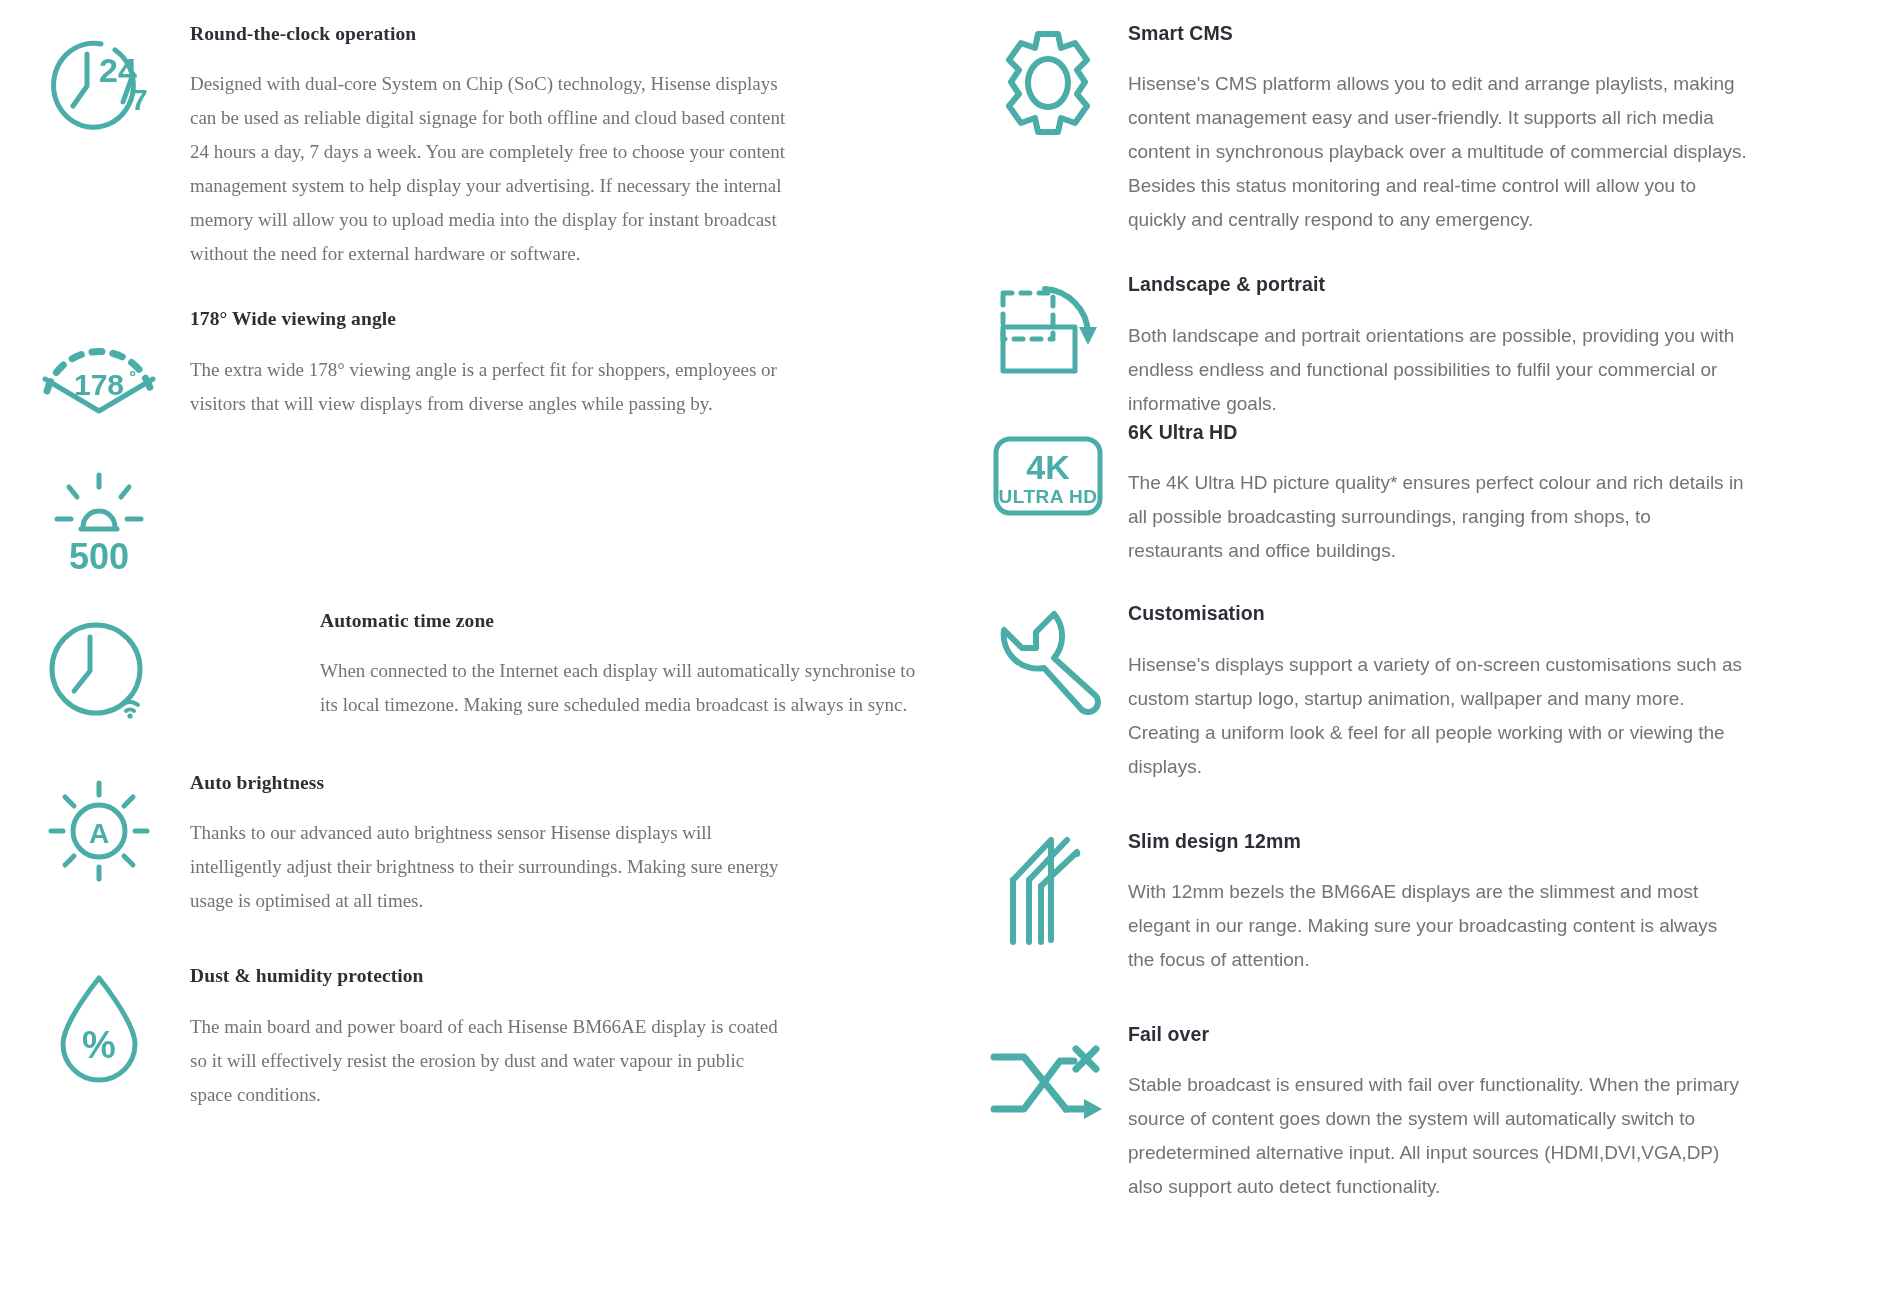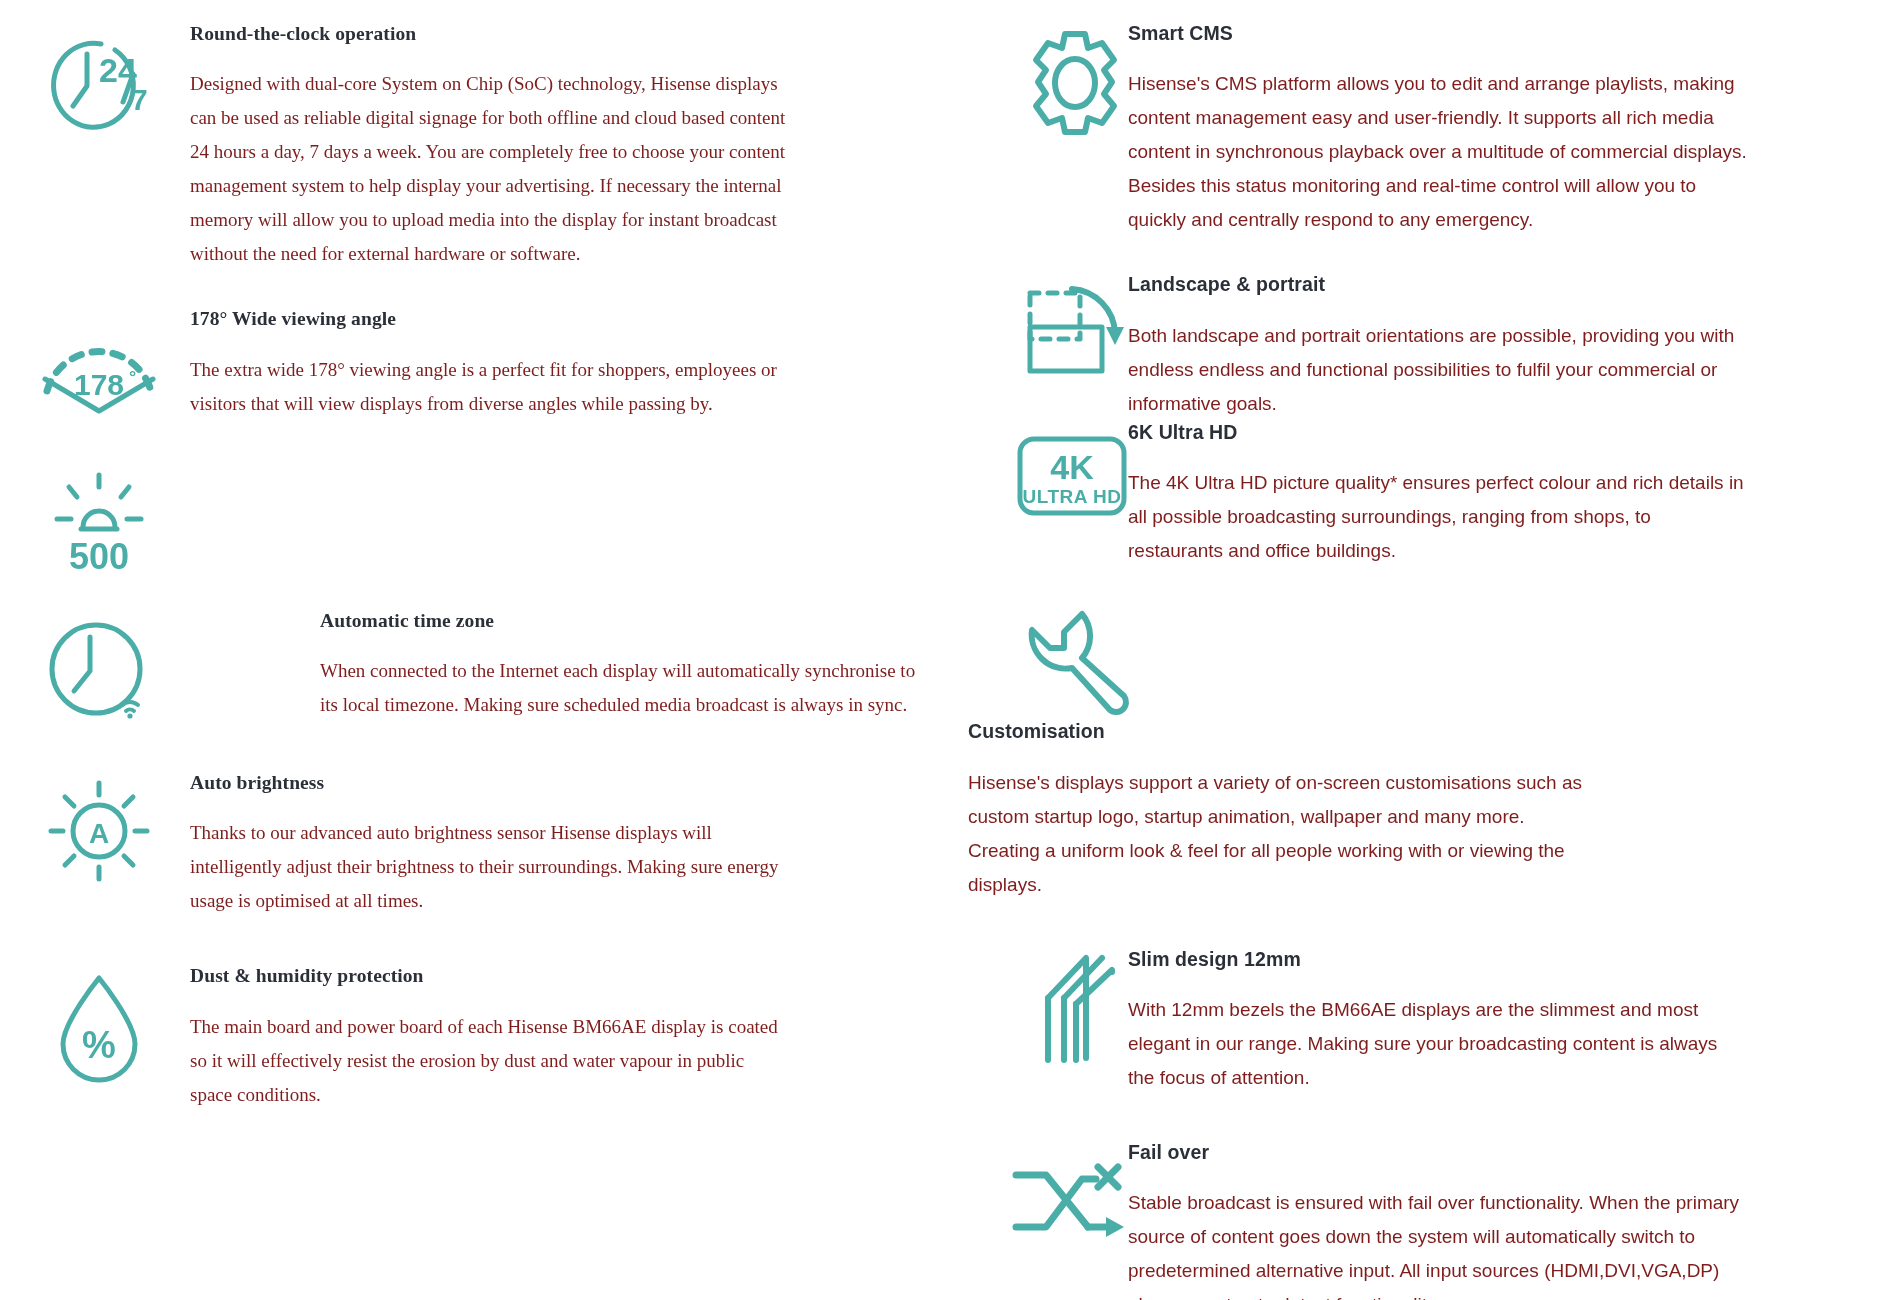--- a/index.html
+++ b/index.html
@@ -42,37 +42,36 @@
     width: 182px;
     min-width: 182px;
     display: flex;
     align-items: flex-start;
     justify-content: center;
     padding-top: 6px;
   }
   .icon-cell.right-col {
     width: 160px;
     min-width: 160px;
-    justify-content: flex-end;
   }
   .text-cell {
     flex: 1;
     padding-right: 30px;
   }
   .feature-title {
     font-size: 19.5px;
     font-weight: bold;
     color: #2b2f38;
     letter-spacing: 0.1px;
     margin: 0 0 22px 0;
     line-height: 1.2;
   }
   .feature-body {
     font-size: 19px;
-    color: #7f1d1d;
+    color: #737373;
     line-height: 34px;
     margin: 0;
     font-weight: 400;
   }
   .text-cell.narrow { max-width: 600px; font-family: Liberation Serif, serif; }
   .text-cell.wide   { max-width: 600px; }
 
   svg { display: block; overflow: visible; }
   .teal-stroke {
     fill: none;
@@ -230,21 +229,21 @@
             <text class="teal-text" x="56" y="44" font-size="34" text-anchor="middle">4K</text>
             <text class="teal-text" x="56" y="68" font-size="19" text-anchor="middle" letter-spacing="0.5">ULTRA HD</text>
           </svg>
         </div>
         <div class="text-cell wide" style="max-width:620px;">
           <h3 class="feature-title">6K Ultra HD</h3>
           <p class="feature-body">The 4K Ultra HD picture quality* ensures perfect colour and rich details in all possible broadcasting surroundings, ranging from shops, to restaurants and office buildings.</p>
         </div>
       </div>
 
-      <div class="feature" style="margin-bottom:46px;flex-direction:column;">
+      <div class="feature" style="margin-bottom:46px;">
         <div class="icon-cell right-col" style="padding-top:4px;">
           <svg width="104" height="114" viewBox="0 0 104 114">
             <path class="teal-stroke" stroke-width="6" d="M58 8 L40 26 L40 42 L26 42 L8 24 A34 34 0 0 0 48 62 L86 104 A10 10 0 0 0 100 90 L58 52 A34 34 0 0 0 58 8 Z"></path>
           </svg>
         </div>
         <div class="text-cell wide" style="max-width:620px;">
           <h3 class="feature-title">Customisation</h3>
           <p class="feature-body">Hisense's displays support a variety of on-screen customisations such as custom startup logo, startup animation, wallpaper and many more. Creating a uniform look &amp; feel for all people working with or viewing the displays.</p>
         </div>
       </div>

